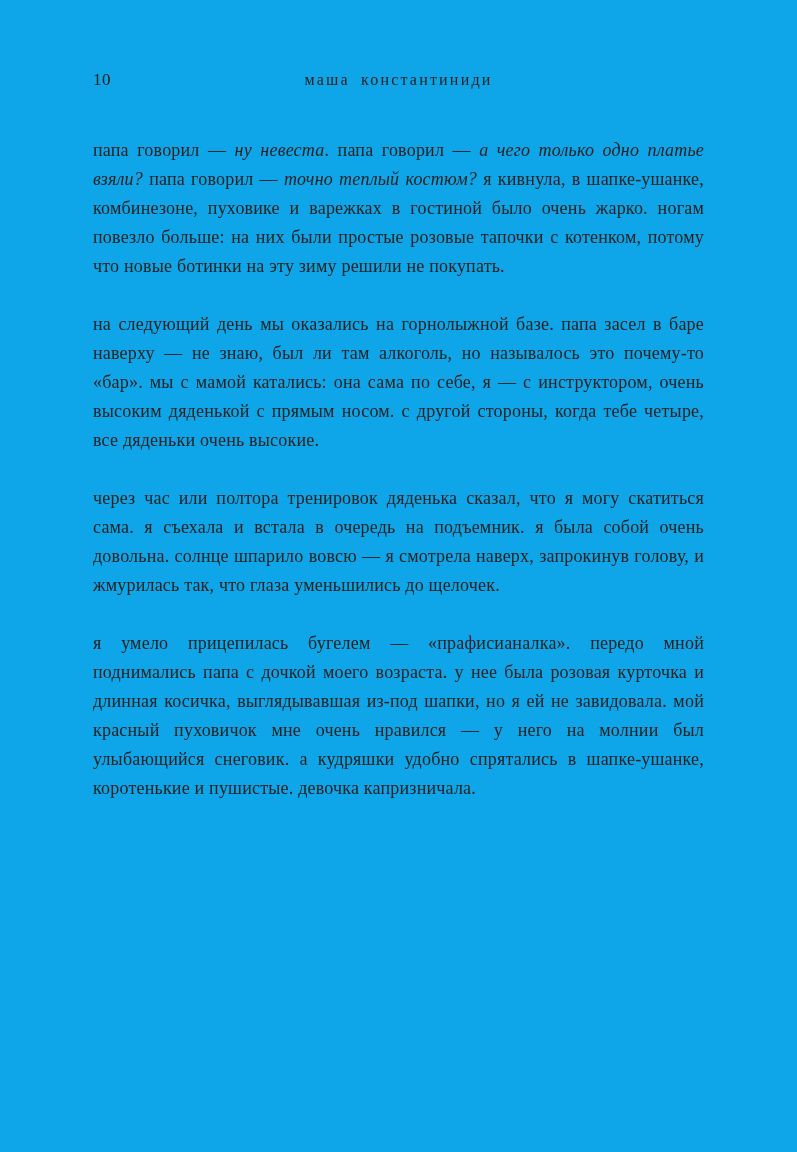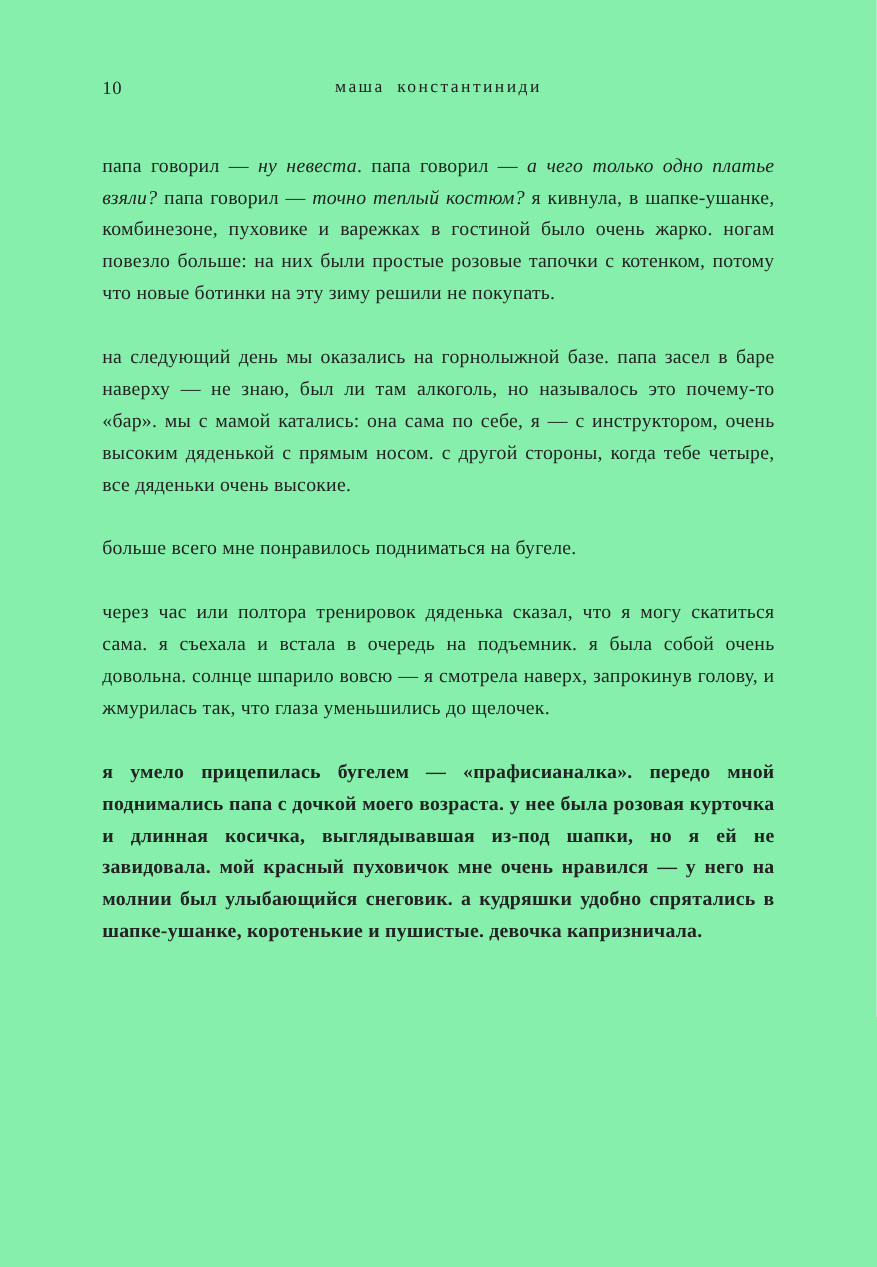--- a/index.html
+++ b/index.html
@@ -12,21 +12,21 @@
     height: 1152px;
     font-family: "Liberation Serif", "DejaVu Serif", serif;
     color: #222222;
     overflow: hidden;
   }
   .page {
     box-sizing: border-box;
     width: 797px;
     height: 1152px;
     padding: 70px 93px 40px 93px;
-    background: #86efac;
+    background: #0ea5e9;
   }
   .page-header {
     position: relative;
     height: 24px;
     margin-bottom: 42px;
   }
   .page-number {
     position: absolute;
     left: 0;
     top: 0;
@@ -47,21 +47,20 @@
   .body-text p {
     margin: 0 0 29px 0;
     font-size: 18px;
     line-height: 29px;
     text-align: justify;
     letter-spacing: 0.2px;
     color: #232323;
   }
   .body-text p:last-child {
     margin-bottom: 16px;
-    font-weight: bold;
   }
   .body-text em {
     font-style: italic;
   }
 </style>
 </head>
 <body>
 
 <div class="page">
 
@@ -69,21 +68,20 @@
     <span class="page-number">10</span>
     <span class="running-head">маша константиниди</span>
   </div>
 
   <div class="body-text">
 
     <p><span>папа говорил — </span><em>ну невеста</em><span>. папа говорил — </span><em>а чего только одно платье взяли?</em><span> папа говорил — </span><em>точно теплый костюм?</em><span> я кивнула, в шапке-ушанке, комбинезоне, пуховике и варежках в гостиной было очень жарко. ногам повезло больше: на них были простые розовые тапочки с котенком, потому что новые ботинки на эту зиму решили не покупать.</span></p>
 
     <p><span>на следующий день мы оказались на горнолыжной базе. папа засел в баре наверху — не знаю, был ли там алкоголь, но называлось это почему-то «бар». мы с мамой катались: она сама по себе, я — с инструктором, очень высоким дяденькой с прямым носом. с другой стороны, когда тебе четыре, все дяденьки очень высокие.</span></p>
 
-    <p><span>больше всего мне понравилось подниматься на бугеле.</span></p>
 
     <p><span>через час или полтора тренировок дяденька сказал, что я могу скатиться сама. я съехала и встала в очередь на подъемник. я была собой очень довольна. солнце шпарило вовсю — я смотрела наверх, запрокинув голову, и жмурилась так, что глаза уменьшились до щелочек.</span></p>
 
     <p><span>я умело прицепилась бугелем — «прафисианалка». передо мной поднимались папа с дочкой моего возраста. у нее была розовая курточка и длинная косичка, выглядывавшая из-под шапки, но я ей не завидовала. мой красный пуховичок мне очень нравился — у него на молнии был улыбающийся снеговик. а кудряшки удобно спрятались в шапке-ушанке, коротенькие и пушистые. девочка капризничала.</span></p>
 
   </div>
 
 </div>
 
 </body></html>

